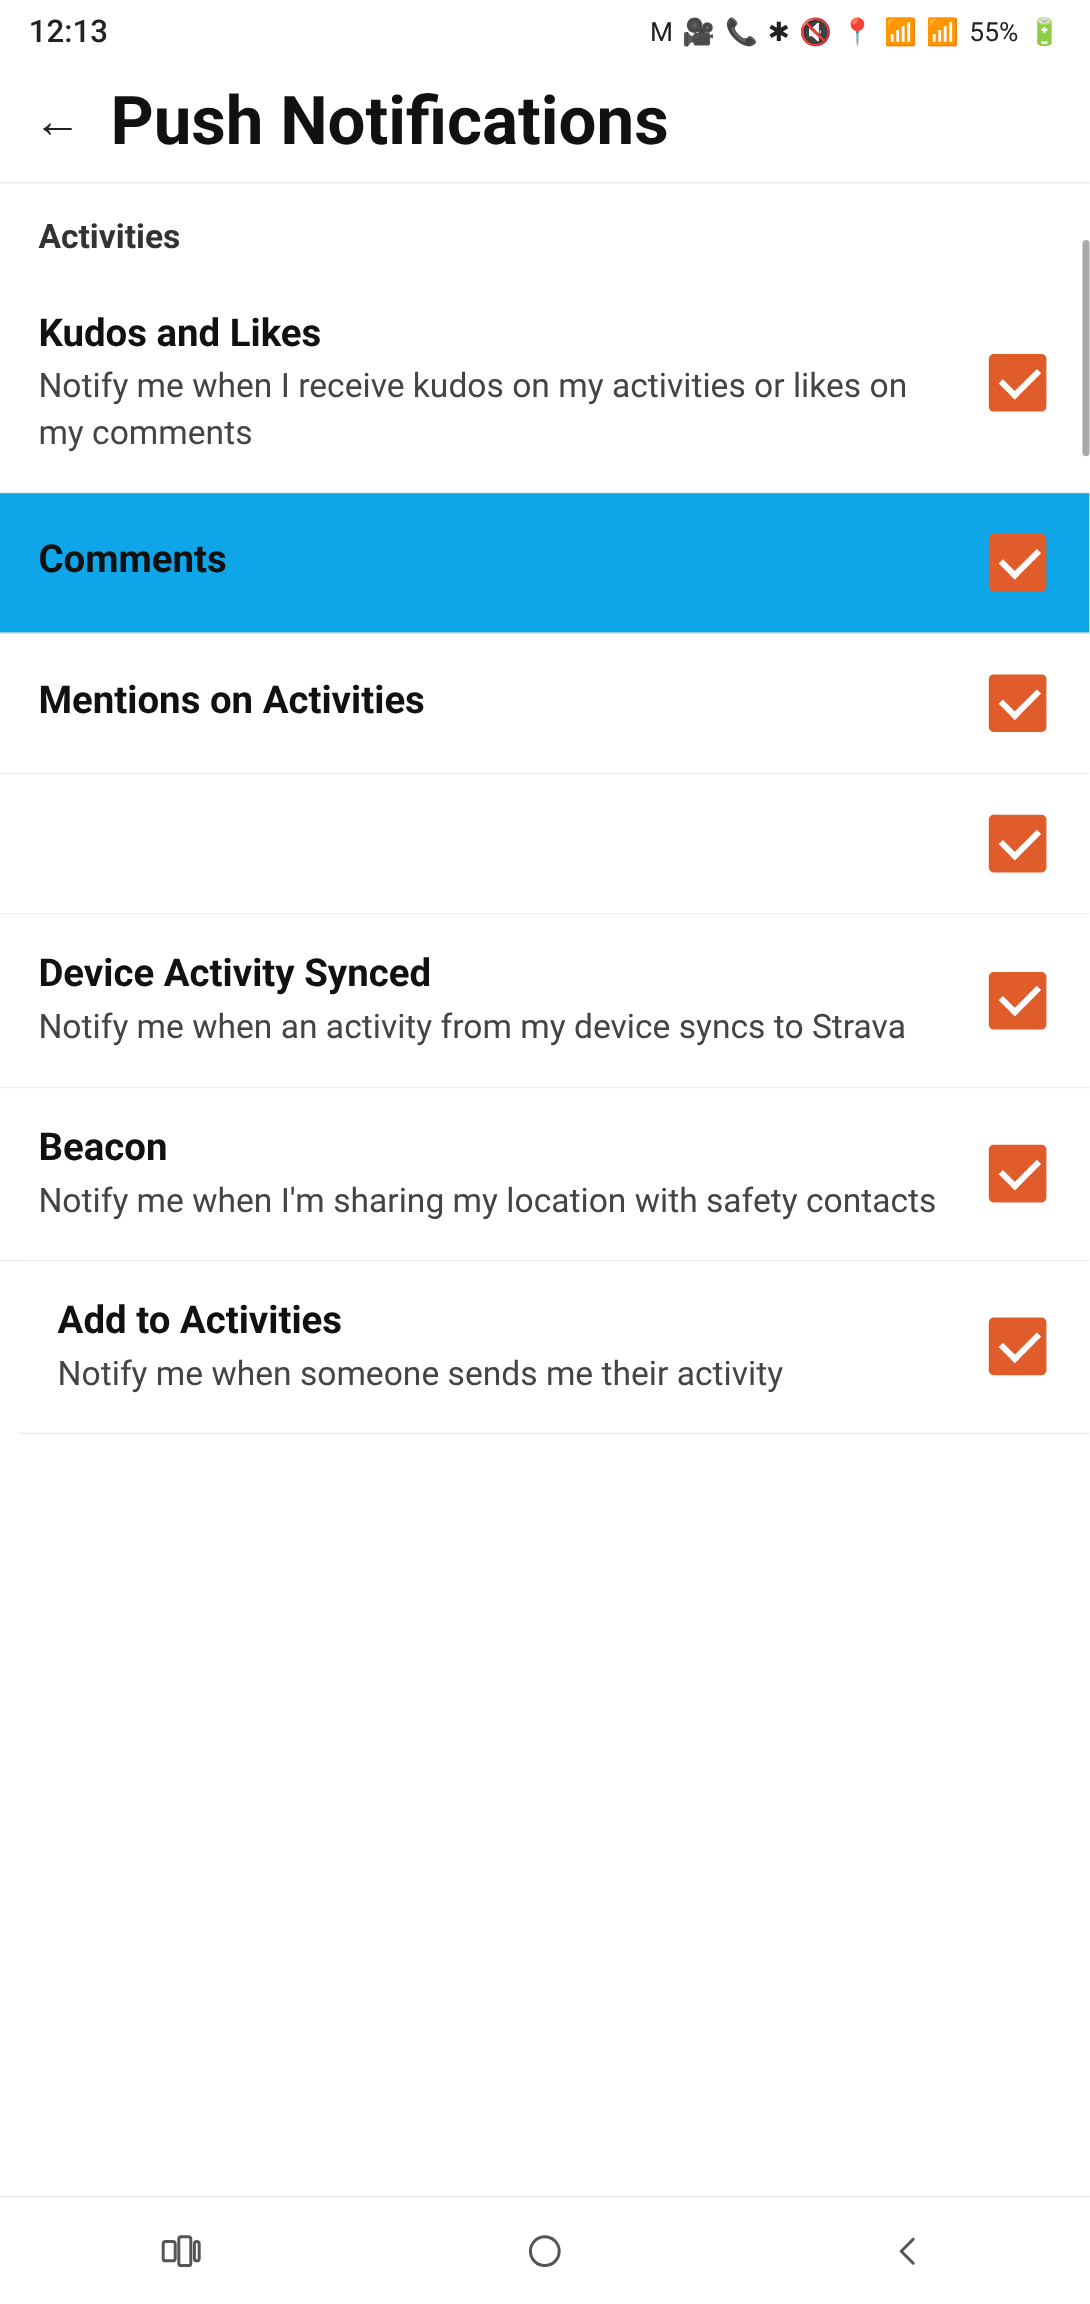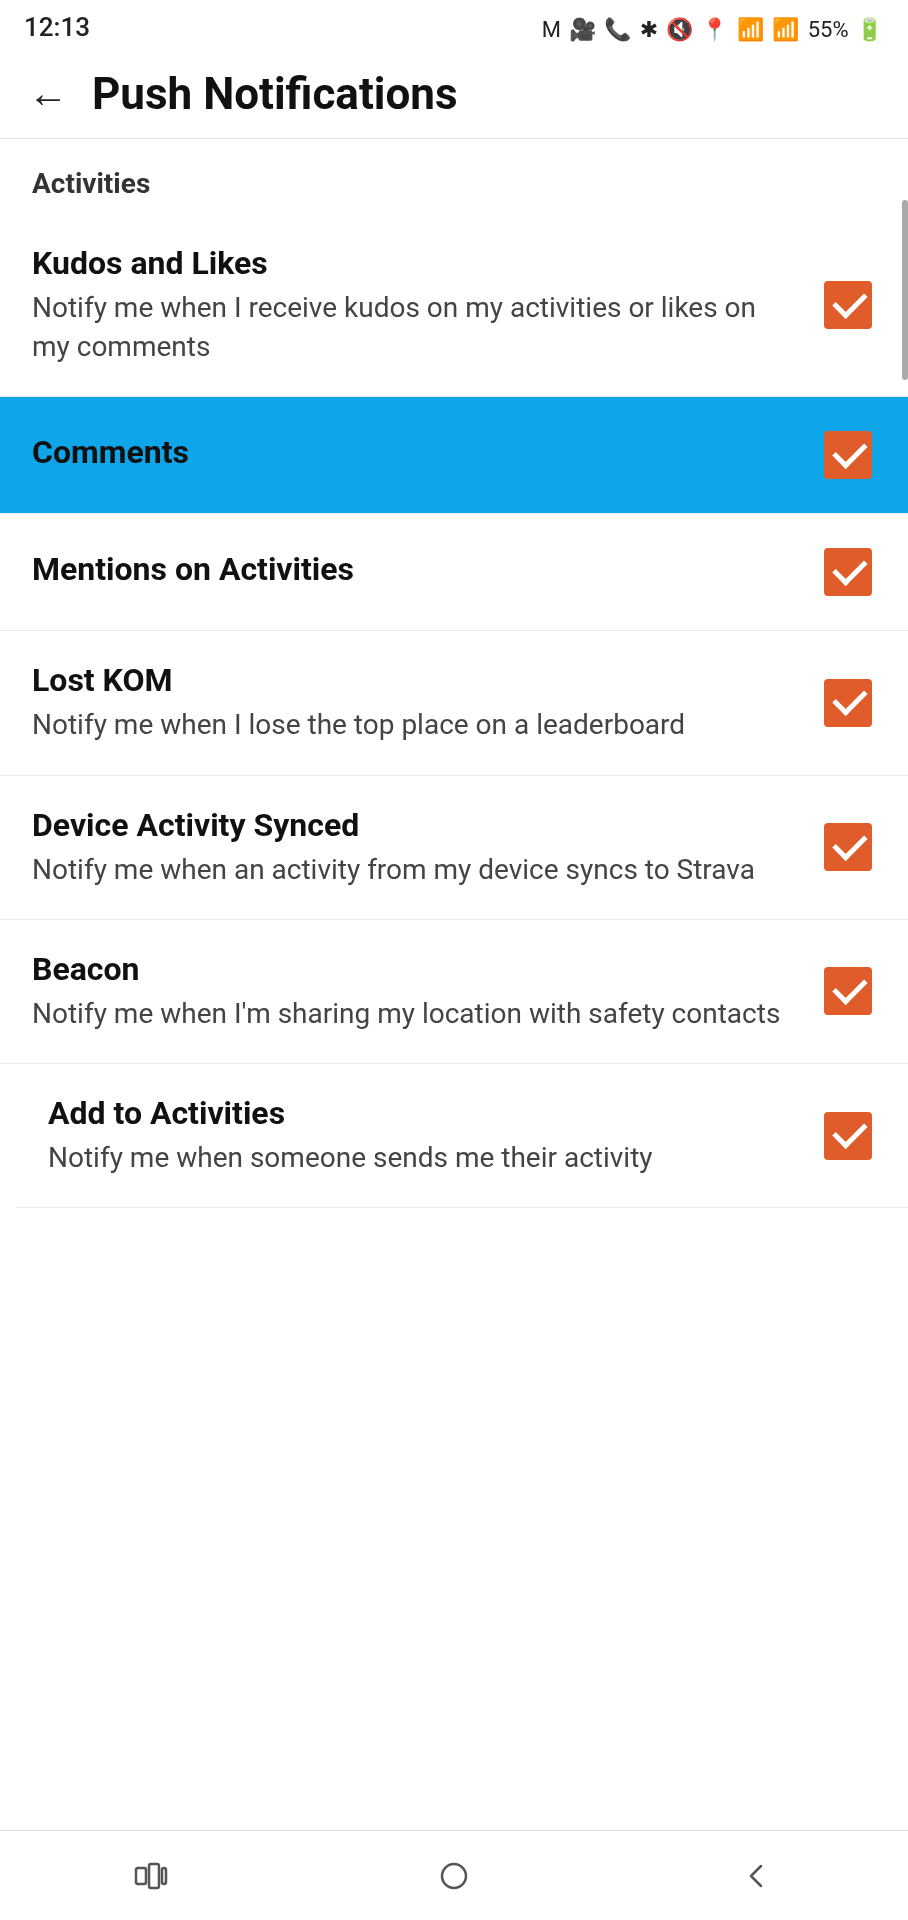--- a/index.html
+++ b/index.html
@@ -9,21 +9,21 @@
       min-height: 1920px;
       background: #fff;
       font-family: 'Roboto', Arial, sans-serif;
       overflow-x: hidden;
     }
 
     
     .status-bar {
       display: flex;
       justify-content: space-between;
-      align-items: flex-end;
+      align-items: center;
       padding: 12px 24px 8px 24px;
       background: #fff;
     }
     .status-left {
       font-size: 26px;
       font-weight: 500;
       color: #222;
     }
     .status-right {
       display: flex;
@@ -45,21 +45,21 @@
       border-bottom: 1px solid #e0e0e0;
     }
     .back-btn {
       font-size: 40px;
       color: #222;
       margin-right: 24px;
       cursor: pointer;
       line-height: 1;
     }
     .page-title {
-      font-size: 44px;
+      font-size: 56px;
       font-weight: 700;
       color: #111;
     }
 
     
     .section-label {
       padding: 28px 32px 14px 32px;
       font-size: 28px;
       font-weight: 700;
       color: #333;
@@ -223,24 +223,20 @@
   <div class="notif-item">
     <div class="notif-text">
       <div class="notif-title">Mentions on Activities</div>
     </div>
     <div class="checkbox-wrap">
       <div class="checkbox-checked"></div>
     </div>
   </div>
 
   <div class="notif-item">
-    <div class="notif-text">
-      <div class="notif-title">Lost KOM</div>
-      <div class="notif-desc">Notify me when I lose the top place on a leaderboard</div>
-    </div>
     <div class="checkbox-wrap">
       <div class="checkbox-checked"></div>
     </div>
   </div>
 
   <div class="notif-item">
     <div class="notif-text">
       <div class="notif-title">Device Activity Synced</div>
       <div class="notif-desc">Notify me when an activity from my device syncs to Strava</div>
     </div>

